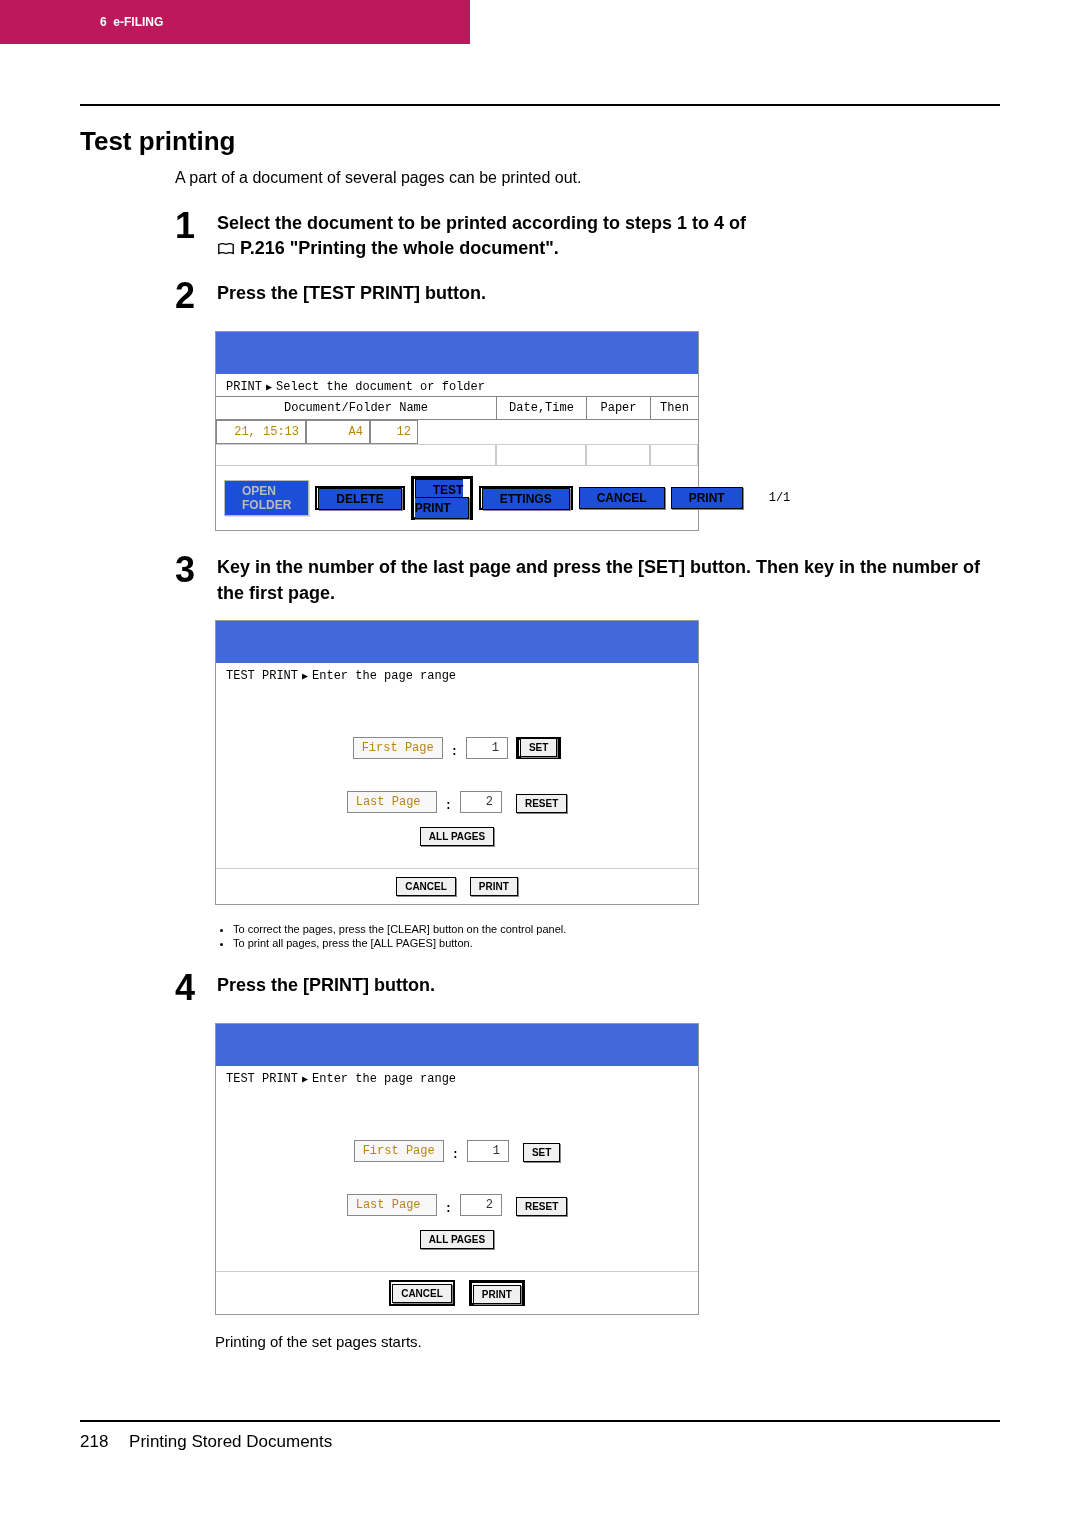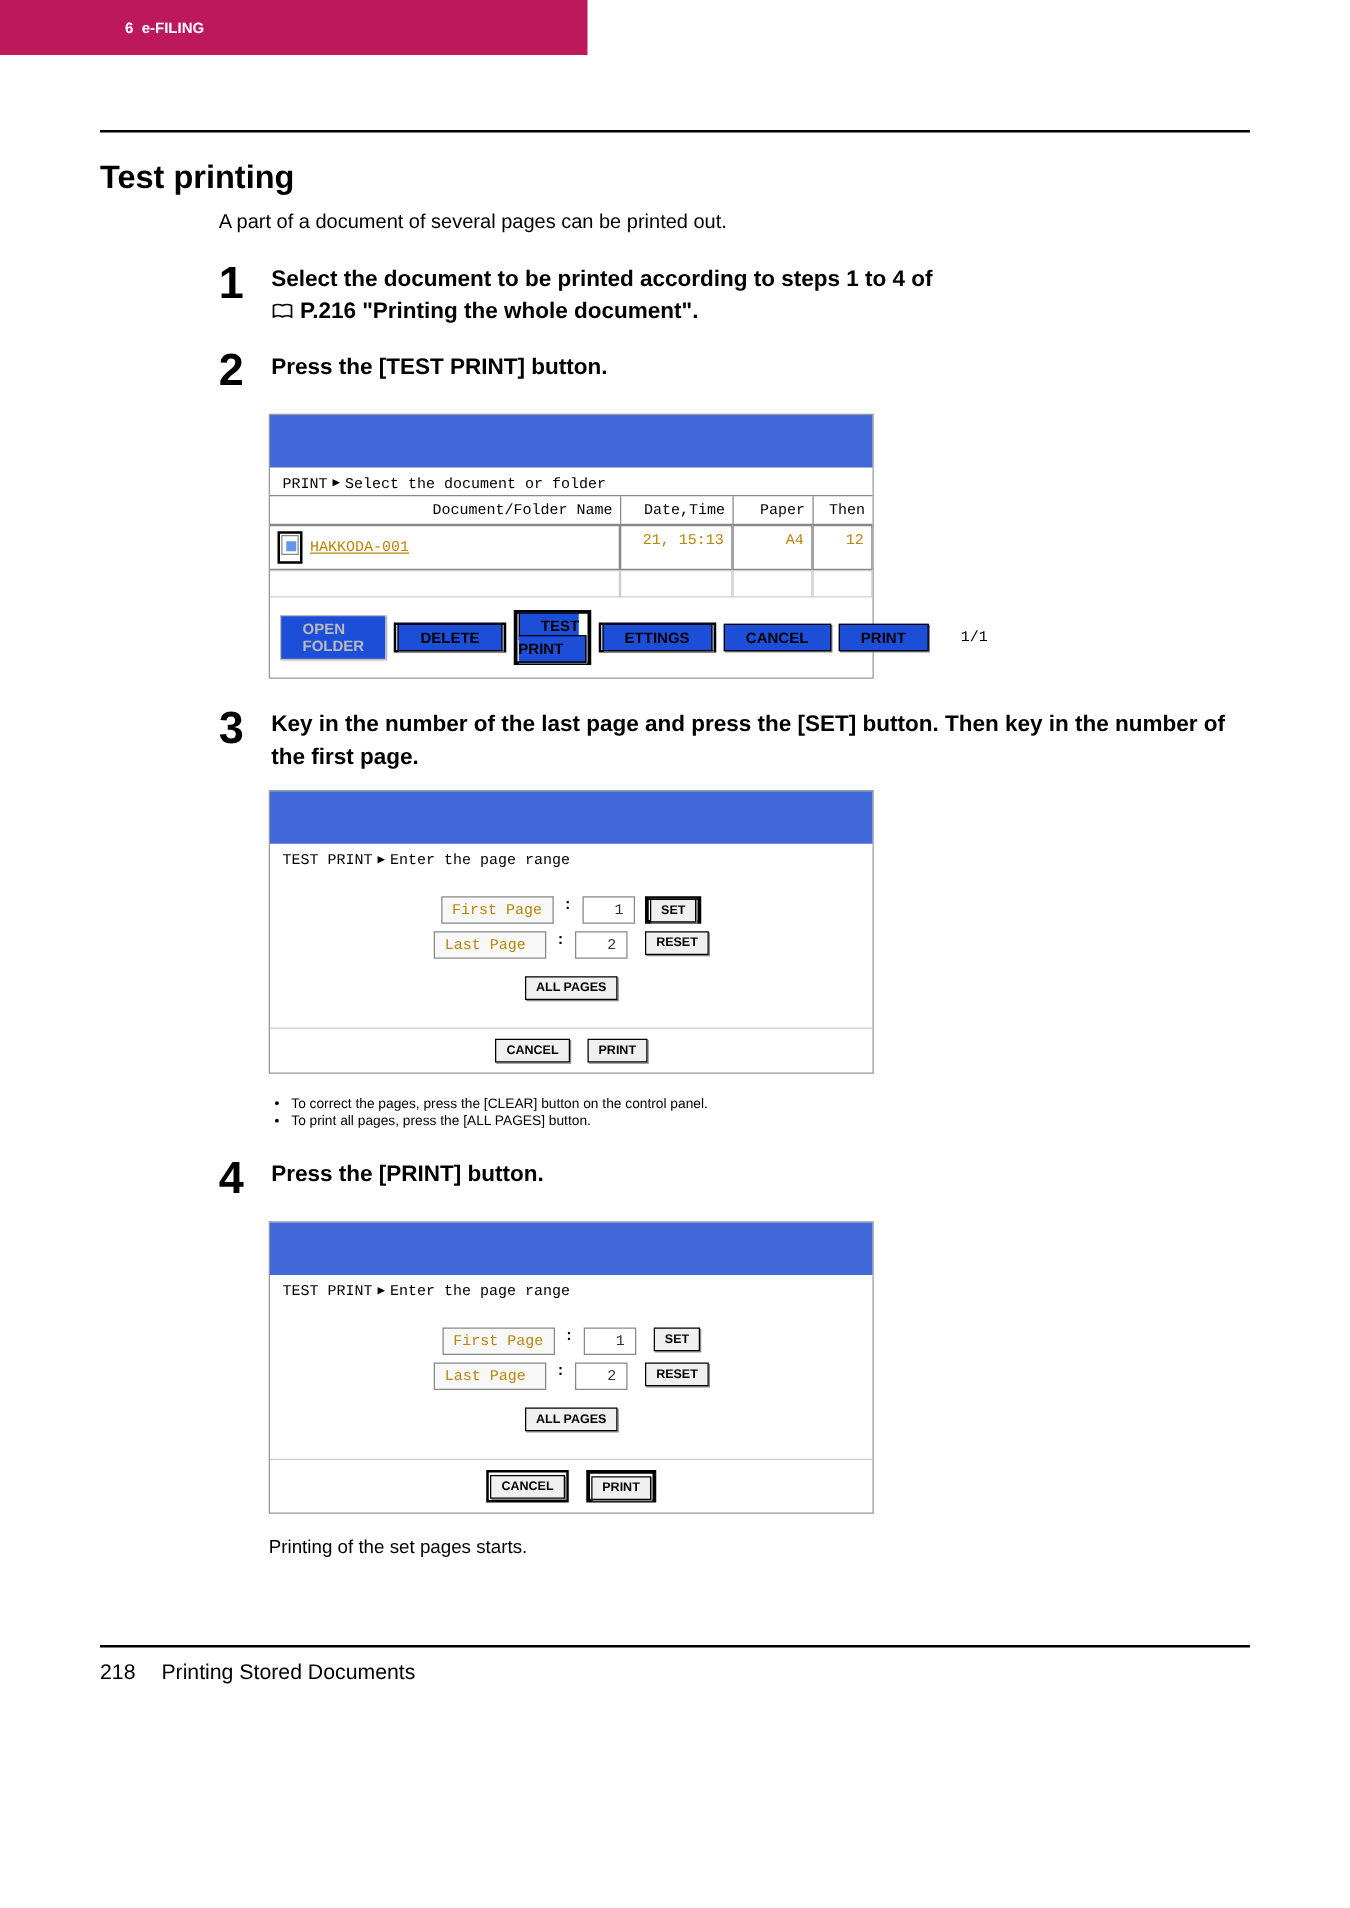--- a/index.html
+++ b/index.html
@@ -14,39 +14,39 @@
 .step-num { font-size: 36px; font-weight: bold; font-family: Arial; margin-right: 14px; min-width: 28px; }
 .step-body { flex: 1; padding-top: 6px; }
 .step-title { font-size: 18px; font-weight: bold; line-height: 1.4; }
 .step-title .book-icon { display: inline-block; width: 18px; height: 14px; vertical-align: middle; }
 .screenshot { margin: 12px 0 18px 135px; border: 1px solid #999; width: 484px; }
 .screen-header { background: #4169d9; height: 42px; }
 .screen-row { display: flex; align-items: center; padding: 4px 8px; font-family: "Courier New", monospace; font-size: 12px; }
 .screen-label-row { padding: 6px 10px 2px 10px; }
 .triangle { font-size: 10px; margin: 0 4px; }
 .table-header { display: flex; border-top: 1px solid #888; border-bottom: 1px solid #888; font-family: "Courier New", monospace; font-size: 12px; }
-.table-header div { padding: 4px 6px; border-left: 1px solid #888; text-align: right; }
+.table-header div { padding: 4px 6px; border-left: 1px solid #888; text-align: center; }
 .col-name { flex: 1; border-left: none !important; }
 .col-date { width: 90px; }
 .col-paper { width: 64px; }
 .col-pages { width: 48px; }
 .data-row { display: flex; font-family: "Courier New", monospace; font-size: 12px; color: #b8860b; }
 .data-row > div { padding: 4px 6px; border: 1px solid #888; }
 .data-row .col-name { display: flex; align-items: center; gap: 6px; text-decoration: underline; color: #b8860b; }
 .doc-icon { width: 14px; height: 16px; border: 1px solid #888; display: inline-block; background: #fff; position: relative; }
 .doc-icon::after { content: ""; position: absolute; width: 8px; height: 8px; background: #6495ed; bottom: 2px; left: 3px; }
 .highlight-box { border: 2px solid #000; padding: 1px; display: inline-block; }
 .empty-row { display: flex; font-family: "Courier New", monospace; font-size: 12px; }
 .empty-row > div { padding: 8px 6px; border: 1px solid #ccc; height: 22px; }
 .button-row { display: flex; gap: 6px; padding: 10px 8px; align-items: center; font-family: Arial; }
 .ui-btn { border: 1px solid #000; background: #1d4ed8; font-size: 12px; font-weight: bold; padding: 3px 17px; box-shadow: 1px 1px 0 #888; }
 .ui-btn.disabled { color: #bbb; border-color: #bbb; box-shadow: 1px 1px 0 #ddd; }
 .page-indicator { font-family: "Courier New", monospace; font-size: 12px; margin-left: 20px; }
 .form-area { padding: 20px 0 14px 0; }
-.form-row { display: flex; align-items: flex-start; justify-content: center; gap: 8px; margin-bottom: 6px; font-family: "Courier New", monospace; font-size: 12px; }
+.form-row { display: flex; align-items: flex-end; justify-content: center; gap: 8px; margin-bottom: 6px; font-family: "Courier New", monospace; font-size: 12px; margin-top: 32px; }
 .form-label { border: 1px solid #888; background: #f8f8f8; padding: 3px 8px; width: 90px; color: #b8860b; text-align: left; }
 .form-input { border: 1px solid #888; background: #fff; padding: 3px 8px; width: 42px; text-align: right; color: #333; }
 .colon { font-weight: bold; }
 .btn-small { border: 1px solid #000; background: #f0f0f0; font-size: 10px; font-weight: bold; padding: 3px 8px; box-shadow: 1px 1px 0 #888; font-family: Arial; }
 .center-btn-row { display: flex; justify-content: center; gap: 10px; padding: 8px 0; }
 .footer-btn-row { display: flex; justify-content: center; gap: 14px; padding: 8px 0; border-top: 1px solid #ccc; }
 .bullet-list { margin: 8px 0 18px 135px; font-size: 11px; }
 .bullet-list li { margin-left: 18px; margin-bottom: 2px; }
 .bottom-rule { border-top: 2px solid #000; margin: 40px 80px 0 80px; }
 .page-footer { padding: 10px 80px; font-size: 17px; }
@@ -91,24 +91,20 @@
         <span class="triangle">▶</span>
         <span>Select the document or folder</span>
     </div>
     <div class="table-header">
       <div class="col-name">Document/Folder Name</div>
       <div class="col-date">Date,Time</div>
       <div class="col-paper">Paper</div>
       <div class="col-pages">Then</div>
     </div>
     <div class="data-row">
-      <div class="col-name">
-        <span class="highlight-box"><span class="doc-icon"></span></span>
-        <span>HAKKODA-001</span>
-      </div>
       <div class="col-date" style="text-align:right;">21, 15:13</div>
       <div class="col-paper" style="text-align:right;">A4</div>
       <div class="col-pages" style="text-align:right;">12</div>
     </div>
     <div class="empty-row">
       <div class="col-name"></div>
         <div class="col-date"></div>
         <div class="col-paper"></div>
         <div class="col-pages"></div>
     </div>

